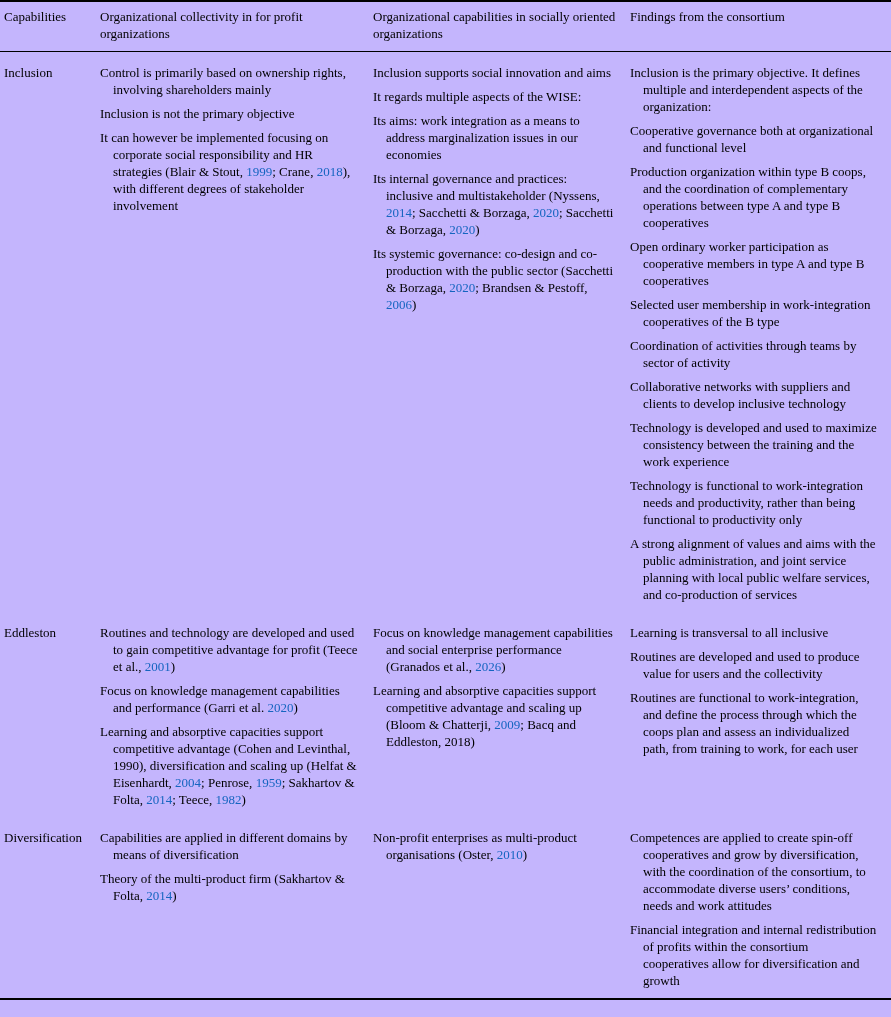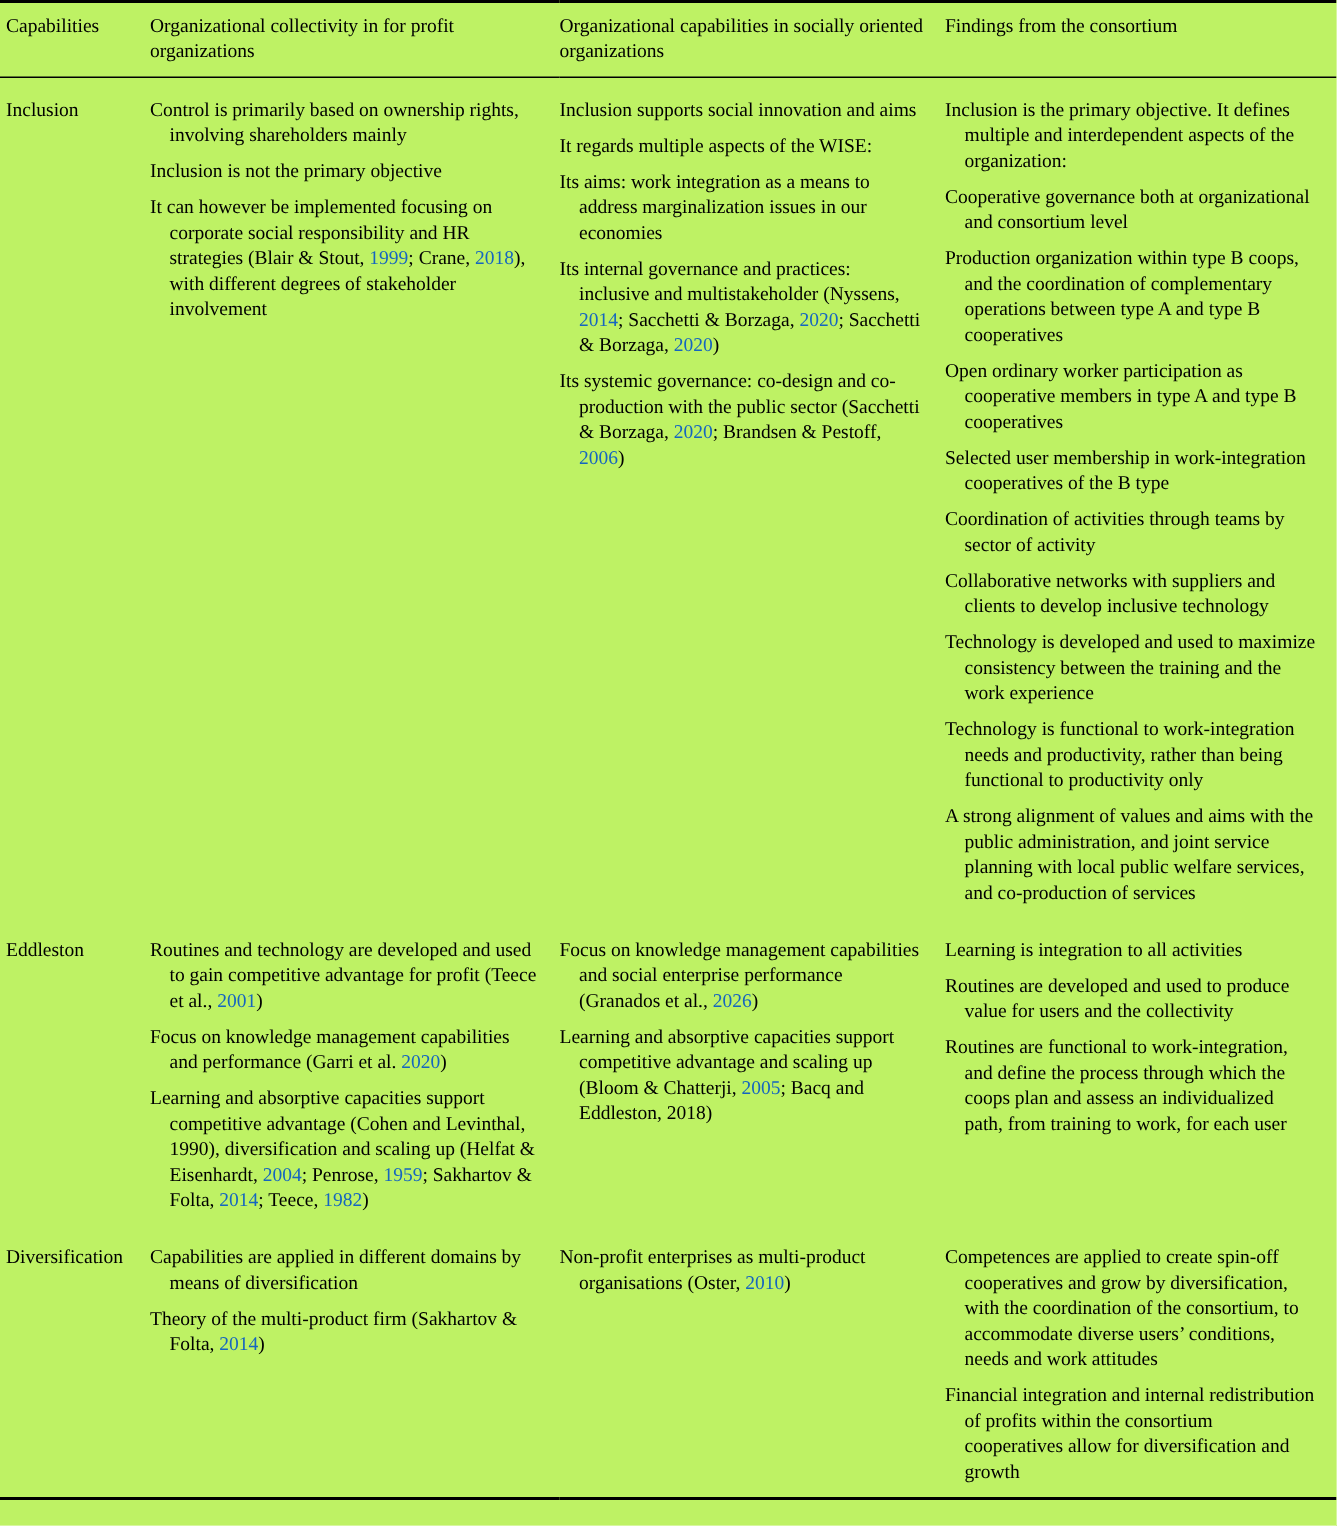--- a/index.html
+++ b/index.html
@@ -4,21 +4,21 @@
 <style>
   html, body { margin: 0; padding: 0; background: #ffffff; }
   .page {
     width: 891px;
     min-height: 1017px;
     box-sizing: border-box;
     font-family: "Liberation Serif", "DejaVu Serif", serif;
     font-size: 13px;
     line-height: 17px;
     color: #000000;
-    background: #bef264;
+    background: #c4b5fd;
   }
   table.cap-table {
     width: 891px;
     border-collapse: collapse;
     table-layout: fixed;
     border-top: 2px solid #000000;
     border-bottom: 2px solid #000000;
   }
   table.cap-table th {
     text-align: left;
@@ -78,21 +78,21 @@
           </td>
           <td>
             <div class="para">Inclusion supports social innovation and aims</div>
             <div class="para">It regards multiple aspects of the WISE:</div>
             <div class="para">Its aims: work integration as a means to address marginalization issues in our economies</div>
             <div class="para">Its internal governance and practices: inclusive and multistakeholder (Nyssens, <span class="cite">2014</span>; Sacchetti &amp; Borzaga, <span class="cite">2020</span>; Sacchetti &amp; Borzaga, <span class="cite">2020</span>)</div>
             <div class="para">Its systemic governance: co-design and co-production with the public sector (Sacchetti &amp; Borzaga, <span class="cite">2020</span>; Brandsen &amp; Pestoff, <span class="cite">2006</span>)</div>
           </td>
           <td>
             <div class="para">Inclusion is the primary objective. It defines multiple and interdependent aspects of the organization:</div>
-            <div class="para">Cooperative governance both at organizational and consortium level</div>
+            <div class="para">Cooperative governance both at organizational and functional level</div>
             <div class="para">Production organization within type B coops, and the coordination of complementary operations between type A and type B cooperatives</div>
             <div class="para">Open ordinary worker participation as cooperative members in type A and type B cooperatives</div>
             <div class="para">Selected user membership in work-integration cooperatives of the B type</div>
             <div class="para">Coordination of activities through teams by sector of activity</div>
             <div class="para">Collaborative networks with suppliers and clients to develop inclusive technology</div>
             <div class="para">Technology is developed and used to maximize consistency between the training and the work experience</div>
             <div class="para">Technology is functional to work-integration needs and productivity, rather than being functional to productivity only</div>
             <div class="para">A strong alignment of values and aims with the public administration, and joint service planning with local public welfare services, and co-production of services</div>
           </td>
         </tr>
@@ -100,24 +100,24 @@
           <td class="cap-cell">
             <div class="para">Eddleston</div>
           </td>
           <td>
             <div class="para">Routines and technology are developed and used to gain competitive advantage for profit (Teece et al., <span class="cite">2001</span>)</div>
             <div class="para">Focus on knowledge management capabilities and performance (Garri et al. <span class="cite">2020</span>)</div>
             <div class="para">Learning and absorptive capacities support competitive advantage (Cohen and Levinthal, 1990), diversification and scaling up (Helfat &amp; Eisenhardt, <span class="cite">2004</span>; Penrose, <span class="cite">1959</span>; Sakhartov &amp; Folta, <span class="cite">2014</span>; Teece, <span class="cite">1982</span>)</div>
           </td>
           <td>
             <div class="para">Focus on knowledge management capabilities and social enterprise performance (Granados et al., <span class="cite">2026</span>)</div>
-            <div class="para">Learning and absorptive capacities support competitive advantage and scaling up (Bloom &amp; Chatterji, <span class="cite">2005</span>; Bacq and Eddleston, 2018)</div>
+            <div class="para">Learning and absorptive capacities support competitive advantage and scaling up (Bloom &amp; Chatterji, <span class="cite">2009</span>; Bacq and Eddleston, 2018)</div>
           </td>
           <td>
-            <div class="para">Learning is integration to all activities</div>
+            <div class="para">Learning is transversal to all inclusive</div>
             <div class="para">Routines are developed and used to produce value for users and the collectivity</div>
             <div class="para">Routines are functional to work-integration, and define the process through which the coops plan and assess an individualized path, from training to work, for each user</div>
           </td>
         </tr>
         <tr>
           <td class="cap-cell">
             <div class="para">Diversification</div>
           </td>
           <td>
             <div class="para">Capabilities are applied in different domains by means of diversification</div>

